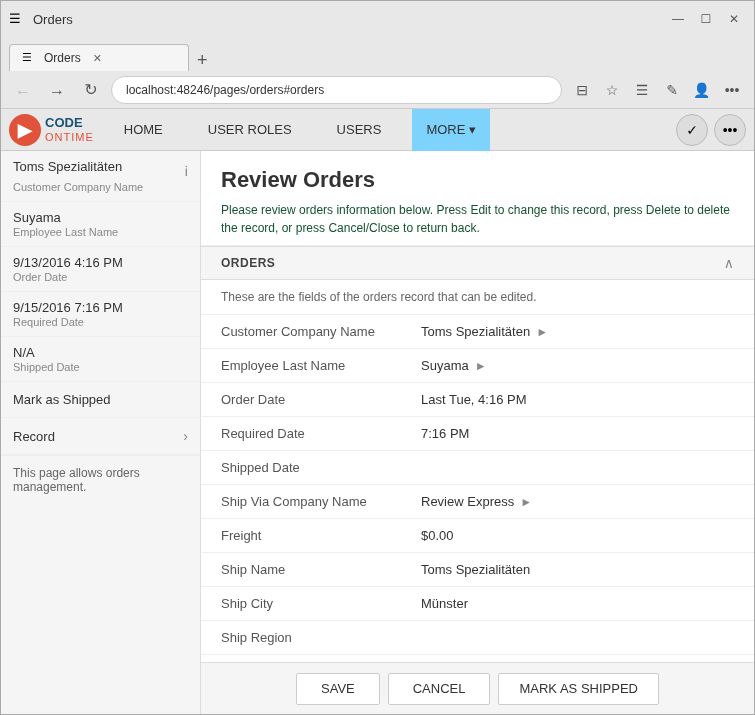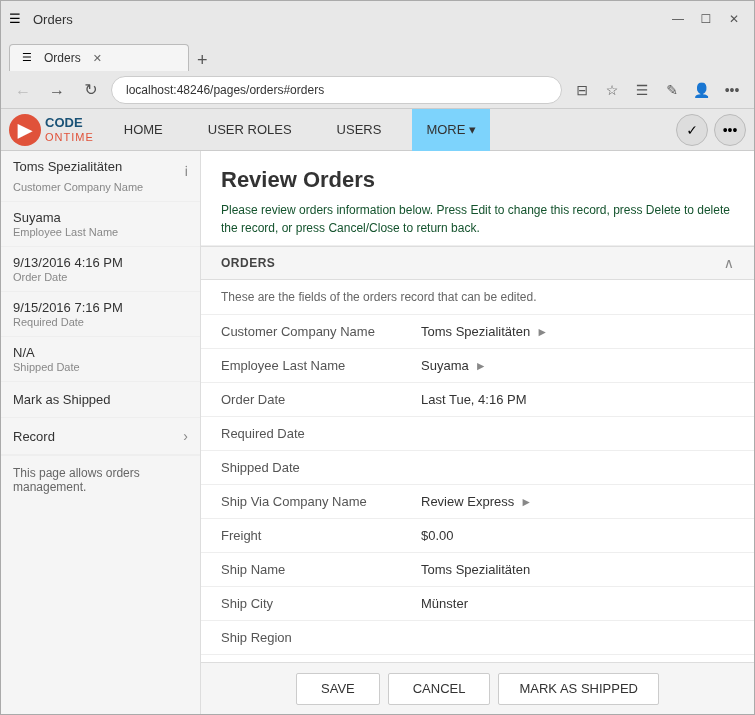--- a/index.html
+++ b/index.html
@@ -230,20 +230,23 @@
 
           <div class="field-row">
             <div class="field-label">Order Date</div>
             <div class="field-value">
               <span>Last Tue, 4:16 PM</span>
             </div>
           </div>
 
           <div class="field-row">
             <div class="field-label">Required Date</div>
+            <div class="field-value">
+              <span>7:16 PM</span>
+            </div>
           </div>
 
           <div class="field-row">
             <div class="field-label">Shipped Date</div>
             <div class="field-value">
               <span></span>
             </div>
           </div>
 
           <div class="field-row">

